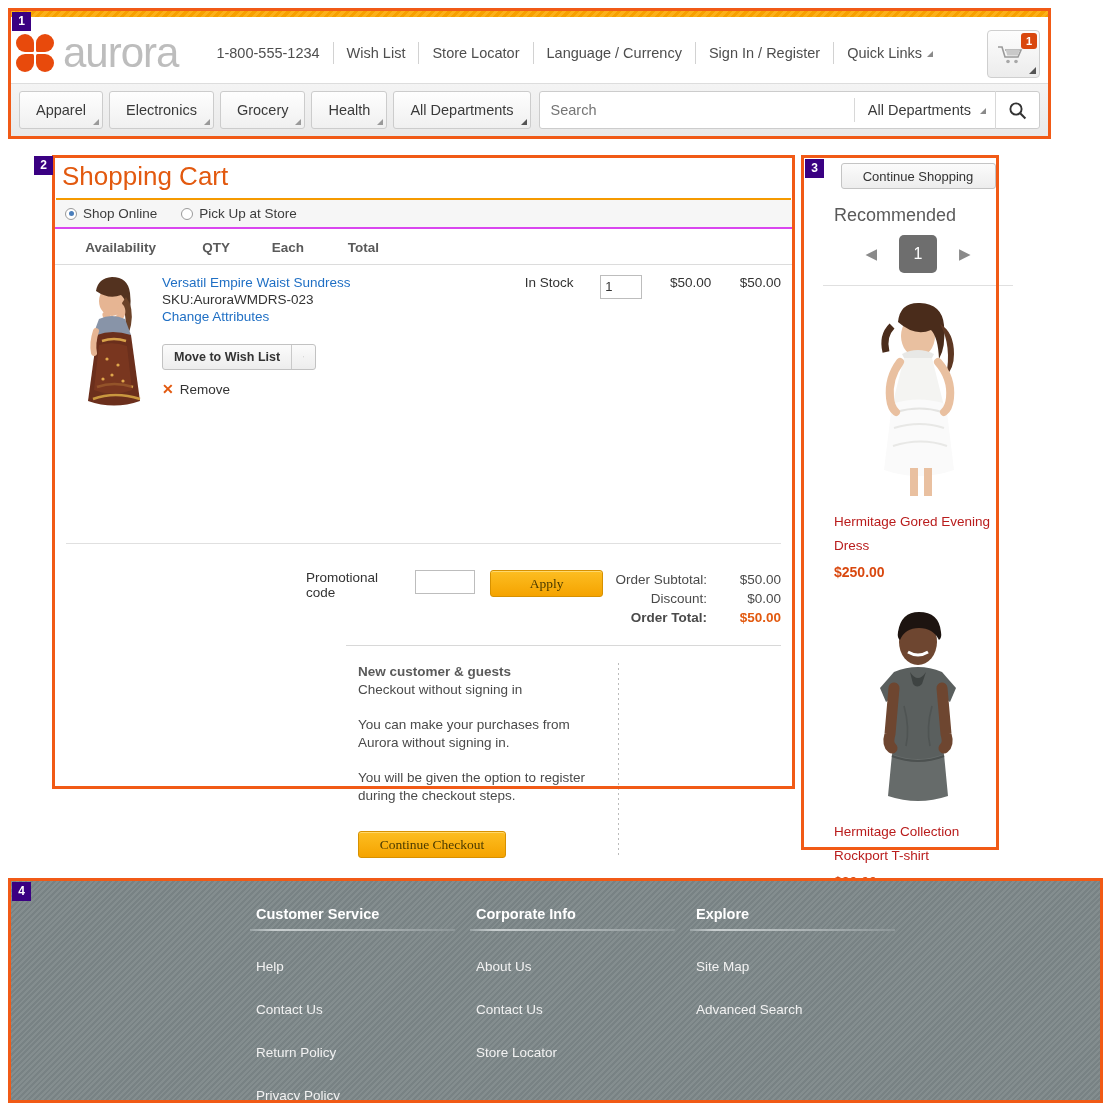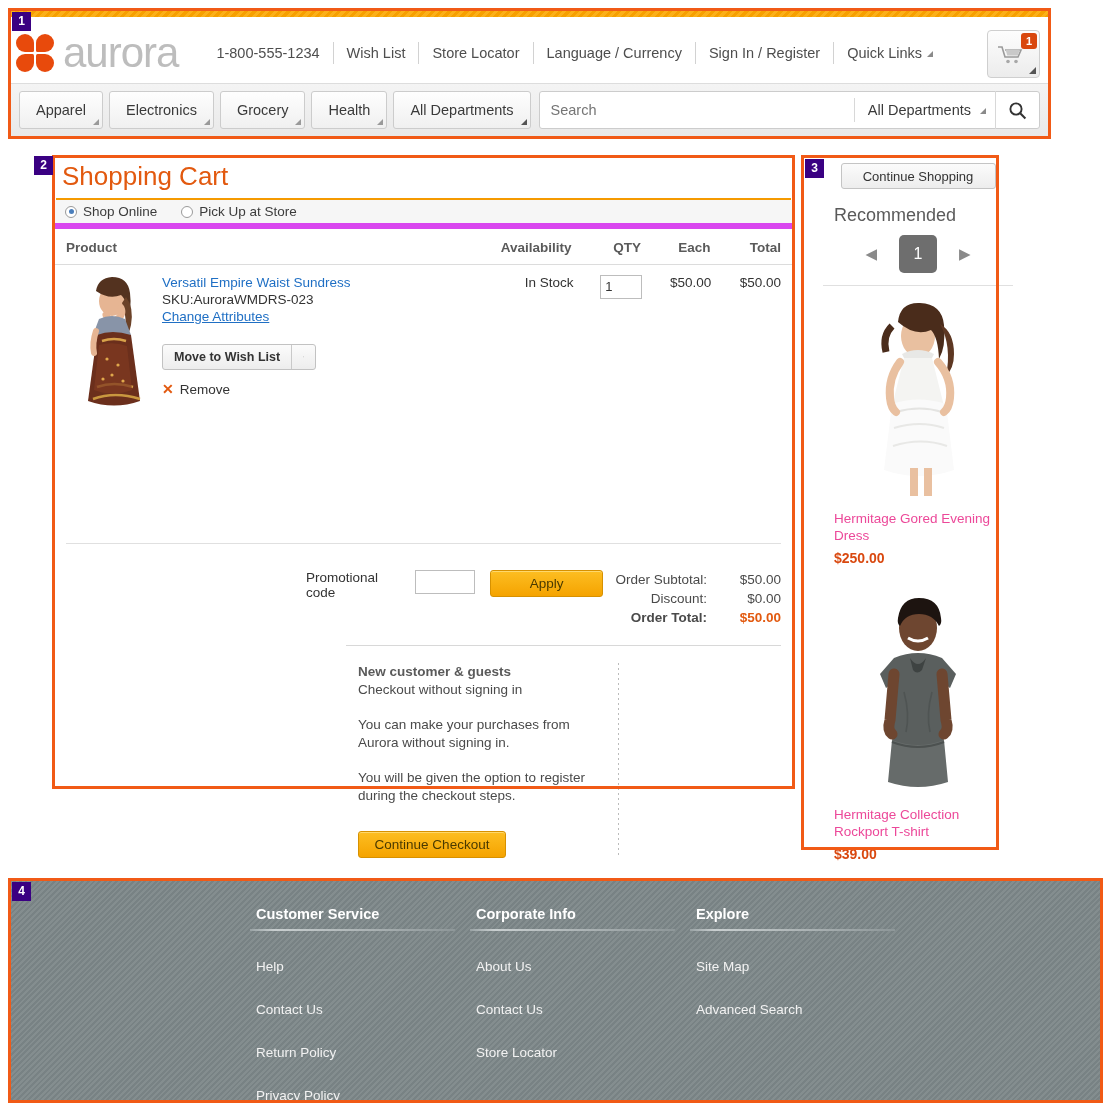--- a/index.html
+++ b/index.html
@@ -113,21 +113,21 @@
   .search-btn { width:44px; height:38px; display:flex;align-items:center;justify-content:center; border-left:1px solid #d8d8d8;}
 
   
   #cart-panel {
     position:absolute; left:54px; top:157px; width:739px; height:630px;
     background:#fff; z-index:5;
   }
   .cart-title { font-size:26px; color:#E2590F; padding: 4px 0 6px 8px; font-weight:400;}
   .title-rule { height:2px; background:#F59A00; margin: 0 2px; }
   .mode-bar {
-    background:#f6f6f6; border-bottom:6px solid #d946ef;
+    background:#f6f6f6; border-bottom:2px solid #d946ef;
     height:29px; display:flex; align-items:center; padding-left:11px;
     font-size:13.5px; color:#3c3c3c;
   }
   .radio { width:12px;height:12px;border-radius:50%;border:1px solid #9a9a9a;background:#fff; display:inline-block; position:relative; margin-right:6px; vertical-align:-2px;}
   .radio.on::after{content:"";position:absolute;left:2.5px;top:2.5px;width:5px;height:5px;border-radius:50%;background:#4a7ebb;}
   .mode-opt{ margin-right:24px; display:flex;align-items:center;}
 
   .tbl-head {
     display:flex; font-size:13.5px; color:#5a5a5a; font-weight:bold;
     padding: 11px 12px 9px 12px; border-bottom:1px solid #dcdcdc;
@@ -136,21 +136,21 @@
   .c-avail{ width:90px; text-align:right;}
   .c-qty  { width:74px; text-align:right;}
   .c-each { width:74px; text-align:right;}
   .c-total{ width:75px; text-align:right;}
 
   .tbl-row { display:flex; padding: 10px 12px 0 12px; }
   .thumb { width:92px; height:140px; flex:none; margin-right:4px; }
   .prod-info { width:352px; font-size:13.5px; }
   .prod-link { color:#1F6FC4; display:block; margin-bottom:2px;}
   .prod-sku { color:#333; display:block; margin-bottom:2px;}
-  .prod-attr { color:#1F6FC4; display:block;text-decoration:underline; }
+  .prod-attr { color:#1F6FC4; display:block; }
   .wish-btn {
     display:inline-flex; margin-top:20px; height:26px;
     border:1px solid #c2c2c2; border-radius:3px; overflow:hidden;
     background:linear-gradient(#fbfbfb,#ededed);
   }
   .wish-btn span { font-size:12.5px; color:#333; padding:0 11px; display:flex;align-items:center; font-weight:bold;}
   .wish-btn .wdrop{ width:24px; border-left:1px solid #c9c9c9; display:flex;align-items:center;justify-content:center;}
   .remove-row{ margin-top:11px; font-size:13.5px; color:#333; display:flex; align-items:center;}
   .remove-x { color:#E2590F; font-weight:bold; margin-right:6px; font-size:14px;}
   .qty-box { width:42px; height:24px; border:1px solid #bdbdbd; background:#fff; font-size:13px; color:#333; padding-left:4px; display:inline-block; line-height:22px; text-align:left;}
@@ -162,20 +162,21 @@
   .promo-area { display:flex; align-items:flex-start; padding: 26px 12px 0 12px; }
   .promo-left { display:flex; align-items:flex-start; margin-left:240px;}
   .promo-label { font-size:13.5px; color:#333; margin-right:9px;}
   .promo-input { width:60px;height:24px;border:1px solid #bdbdbd;background:#fff;}
   .btn-orange {
     background: linear-gradient(#FDBE22,#F5A300);
     border:1px solid #d79100; border-radius:3px;
     font-size:13.5px; color:#4a3a00; height:27px;
     display:flex;align-items:center;justify-content:center;
     box-shadow: inset 0 1px 0 #ffd86b;
+    font-family: Liberation Serif, serif;
   }
   .apply-btn{ width:118px; margin-left:15px; }
   .totals { margin-left:auto; font-size:13.5px; color:#4a4a4a; }
   .t-row{ display:flex; justify-content:flex-end; line-height:19px;}
   .t-lab{ width:120px; text-align:right; padding-right:16px;}
   .t-val{ width:58px; text-align:right;}
   .t-row.total .t-lab, .t-row.total .t-val{ font-weight:bold; }
   .t-row.total .t-val{ color:#E2590F; }
 
   .checkout-rule{ height:1px; background:#d8d8d8; margin: 18px 12px 0 292px;}
@@ -201,21 +202,21 @@
     margin: 6px auto 0 auto; width:155px; height:26px;
     background:linear-gradient(#fbfbfb,#ededed); border:1px solid #c4c4c4; border-radius:3px;
     font-size:13px;color:#333; display:flex;align-items:center;justify-content:center;
   }
   .rec-title{ font-size:18px;color:#5a5a5a; padding:16px 0 0 11px;}
   .pager{ display:flex;align-items:center;justify-content:center; gap:22px; margin-top:9px; padding-bottom:12px; border-bottom:1px solid #e0e0e0;}
   .pg-arrow{ color:#8a8a8a; font-size:15px; }
   .pg-num{ width:38px;height:38px;background:#6e6e6e;color:#fff;border-radius:5px;display:flex;align-items:center;justify-content:center;font-size:16px;}
   .rec-item{ padding: 10px 11px 0 11px; }
   .rec-img{ width:168px; height:205px; }
-  .rec-name{ font-size:13.5px;color:#ec4899; line-height:17px; margin-top:5px;}
+  .rec-name{ font-size:13.5px;color:#b91c1c; line-height:24px; margin-top:5px;}
   .rec-price{ font-size:14px;color:#D9480F;font-weight:bold; margin-top:6px;}
 
   
   #footer {
     position:absolute; left:11px; top:881px; width:1089px; height:219px;
     background: #7D8789;
     background-image: repeating-linear-gradient(135deg, rgba(255,255,255,0.055) 0 2px, rgba(0,0,0,0.04) 2px 4px);
     z-index:5;
   }
   .f-cols{ display:flex; padding-top:25px;}
@@ -315,21 +316,20 @@
         <span class="radio on"></span>
         <span>Shop Online</span>
       </div>
       <div class="mode-opt">
         <span class="radio"></span>
         <span>Pick Up at Store</span>
       </div>
     </div>
 
     <div class="tbl-head">
-      <div class="c-prod">Product</div>
       <div class="c-avail">Availability</div>
       <div class="c-qty">QTY</div>
       <div class="c-each">Each</div>
       <div class="c-total">Total</div>
     </div>
 
     <div class="tbl-row">
       <svg class="thumb" viewBox="0 0 92 140">
         <ellipse cx="46" cy="26" rx="13" ry="15" fill="#e6b593"></ellipse>
         <path d="M30 16 q2 -13 16 -14 q16 0 18 16 q2 16 -3 26 q1 -18 -6 -24 q-12 5 -25 -4z" fill="#53321f"></path>

